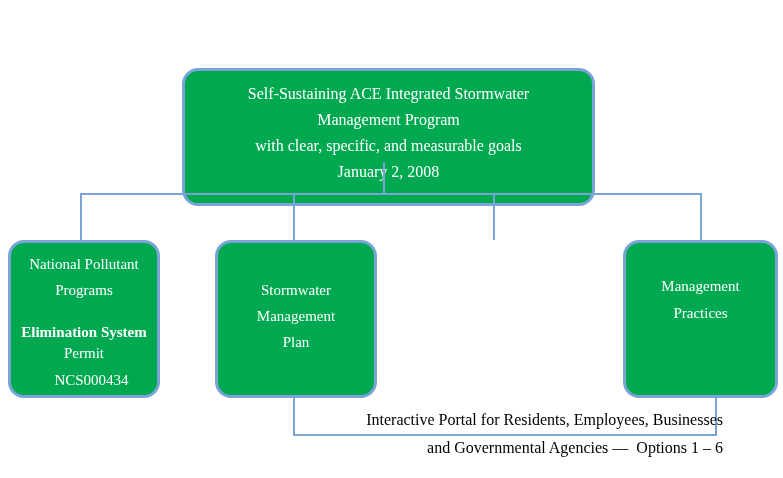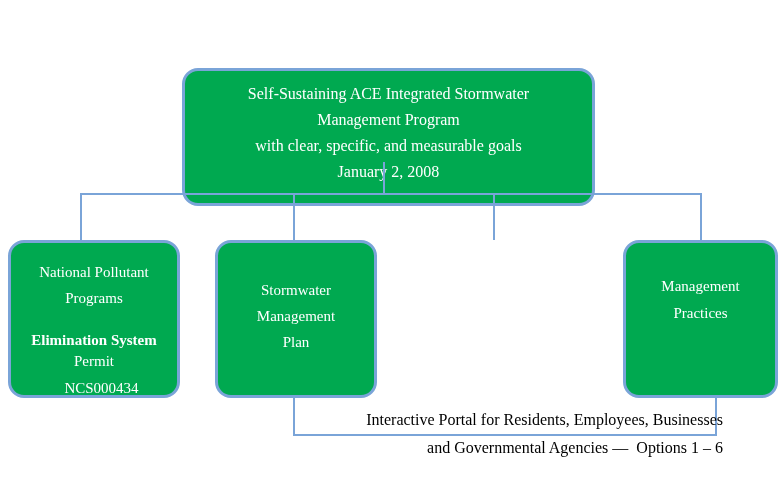--- a/index.html
+++ b/index.html
@@ -23,21 +23,21 @@
     display:flex;flex-direction:column;align-items:center;
     text-align:center;
   }
   .node-line{white-space:pre-wrap;width:100%;}
   .conn{position:absolute;background:var(--line);}
   
   .root-node{left:182px;top:24px;width:413px;height:138px;justify-content:center;padding-bottom:8px;font-size:16px;margin-top:44px;}
   .root-node .node-line{line-height:26px;}
   
   .child{top:240px;height:158px;font-size:15px;}
-  .node-npdes{left:8px;width:172px;justify-content:flex-start;padding-top:16px;}
+  .node-npdes{left:8px;width:152px;justify-content:flex-start;padding-top:8px;}
   .node-npdes .l1,.node-npdes .l2{line-height:26px;}
   .node-npdes .l3{line-height:26px;margin-top:16px;font-weight:bold;}
   .node-npdes .l4{line-height:17px;}
   .node-npdes .l5{line-height:26px;margin-top:5px;margin-left:15px;}
   .node-swmp{left:215px;width:162px;justify-content:center;padding-bottom:6px;}
   .node-swmp .node-line{line-height:26px;}
   .node-chapter{left:415px;width:158px;justify-content:center;padding-bottom:14px;}
   .node-chapter .node-line{line-height:27px;}
   .node-mgmt{left:623px;width:155px;justify-content:flex-start;padding-top:30px;}
   .node-mgmt .node-line{line-height:27px;}

